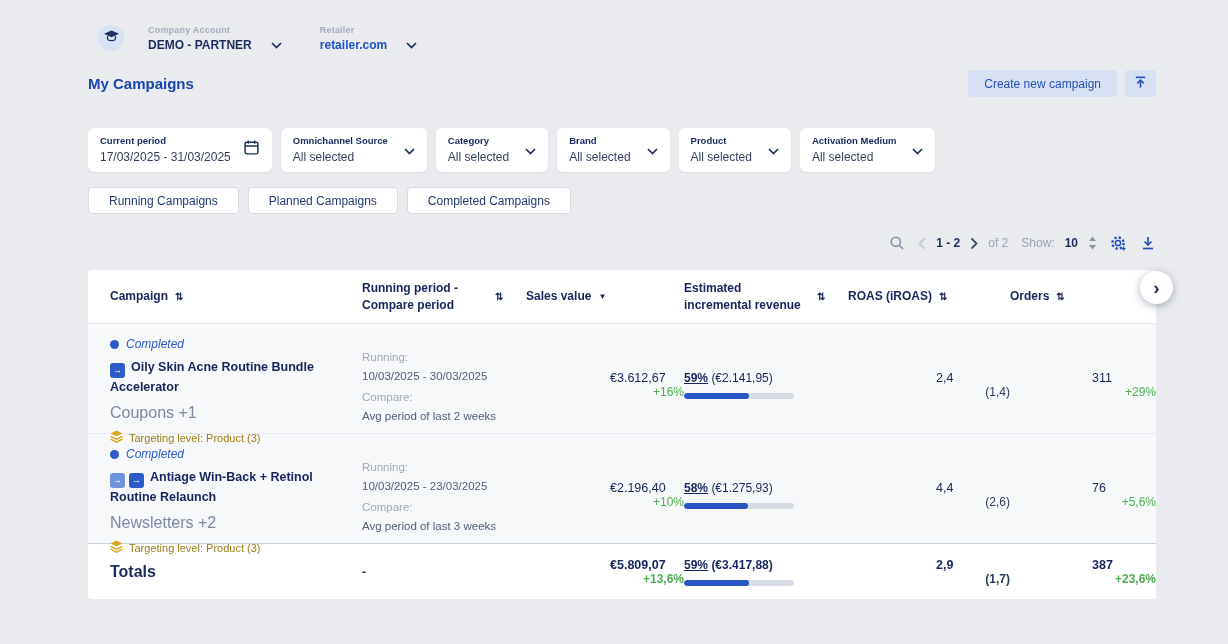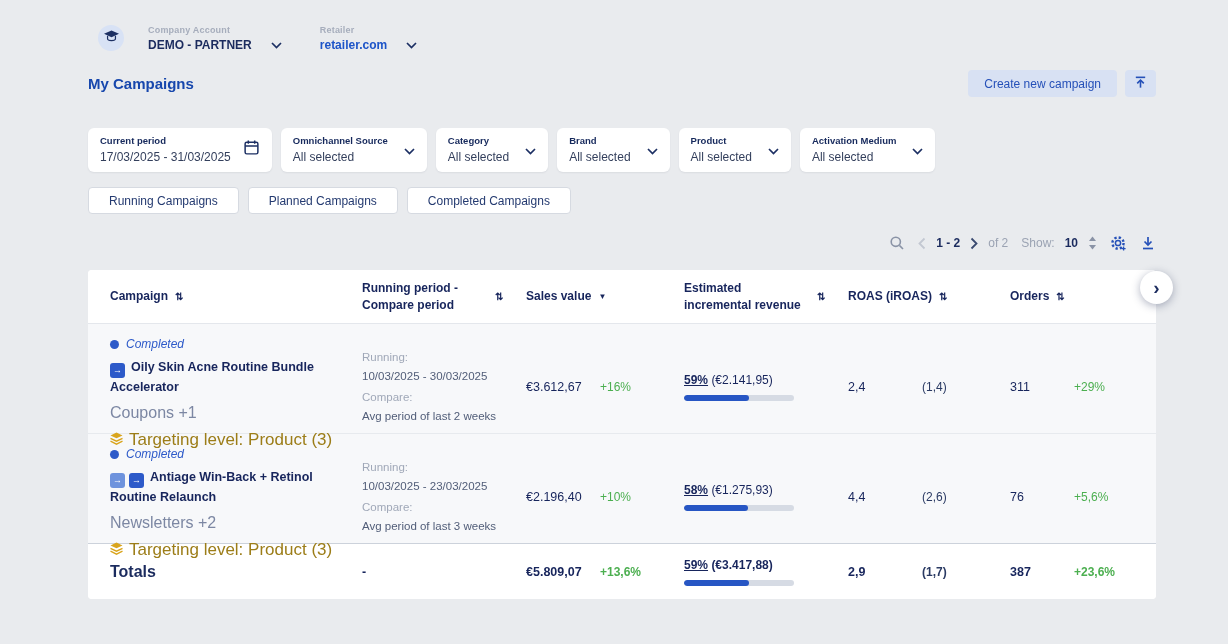--- a/index.html
+++ b/index.html
@@ -72,28 +72,28 @@
   .totals { height:56px; background:#fff; border-top:1px solid #ccd2db; margin-top:-1px; font-weight:bold; }
 
   .camp { align-self:start; padding-top:13px; padding-right:26px; }
   .status { display:flex; align-items:center; gap:7px; font-size:12px; color:#2d5ac9;font-style:italic; }
   .dot { width:9px; height:9px; border-radius:50%; background:#2d5ac9; }
   .name { margin-top:7px; font-size:12.5px; font-weight:bold; color:#17255c; line-height:1.45; }
   .ticon { display:inline-flex; width:15px; height:15px; border-radius:3px; background:#2d5ac9; color:#fff;
     font-size:9px; align-items:center; justify-content:center; margin-right:6px; vertical-align:-2px; font-weight:bold; }
   .ticon.light { background:#6e93dd; margin-right:4px; }
   .medium { margin-top:8px; font-size:16px; color:#7c87a3; }
-  .targeting { margin-top:8px; font-size:17px; color:#9c7d18; display:flex; align-items:center; gap:6px; }
+  .targeting { margin-top:8px; font-size:11px; color:#9c7d18; display:flex; align-items:center; gap:6px; }
 
   .period { align-self:start; padding-top:26px; font-size:11.5px; line-height:15px; }
   .p-label { color:#a0a8b8; margin-bottom:4px; }
   .p-value { color:#515d78; margin-bottom:6px; }
   .totals .period-dash { align-self:center; padding-top:0; font-size:12.5px; color:#17255c; }
 
-  .pair { display:flex; align-items:flex-end; }
+  .pair { display:flex; align-items:flex-end;flex-direction:column; }
   .val { font-size:12.5px; color:#17255c; min-width:74px; }
   .val.narrow { min-width:64px; }
   .delta { font-size:12px; color:#4caf50; }
   .sub { font-size:12px; color:#2a3a63; }
 
   .incr-line { font-size:12px; color:#17255c; }
   .pct { font-weight:bold; text-decoration:underline; }
   .bar { width:110px; height:6px; border-radius:3px; background:#d6dbe4; margin-top:8px; overflow:hidden; }
   .fill { height:100%; background:#2756c4; border-radius:3px; }
 

